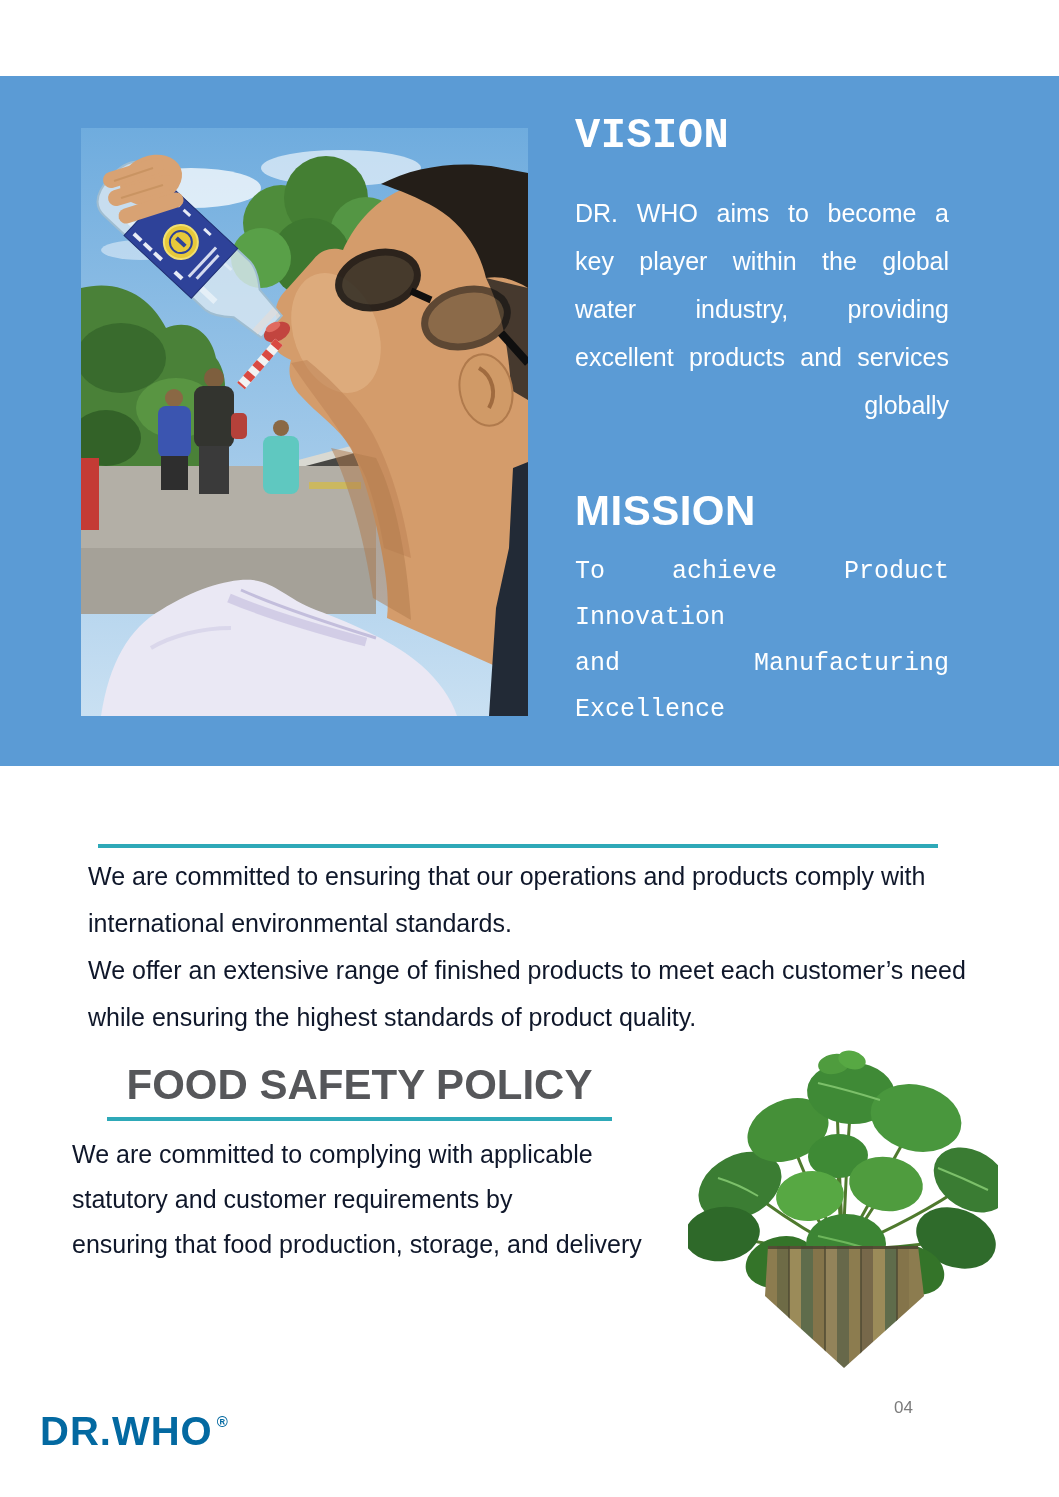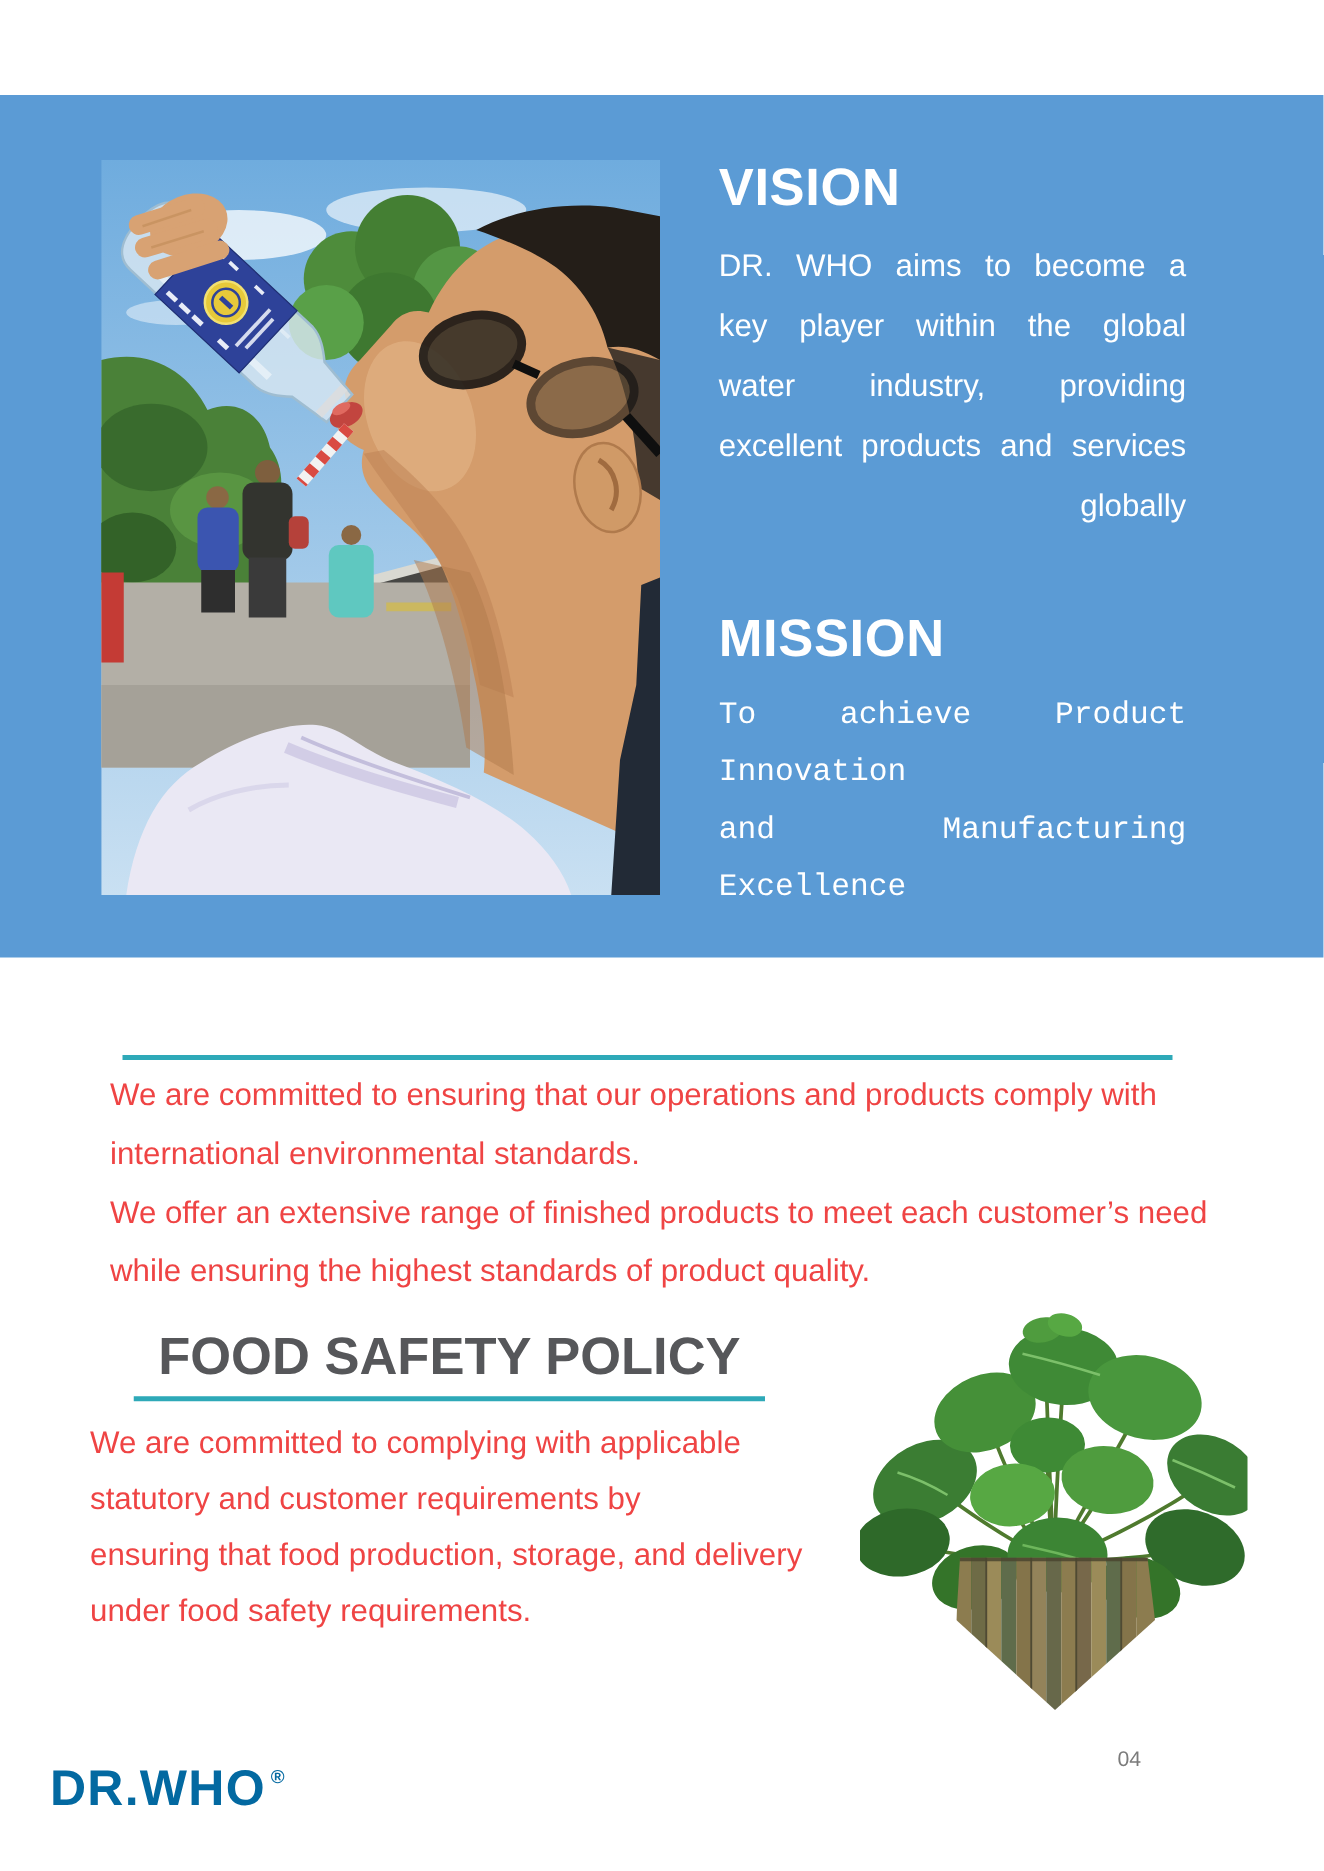--- a/index.html
+++ b/index.html
@@ -4,38 +4,38 @@
 <style>
   * { margin:0; padding:0; box-sizing:border-box; }
   body { background:#ffffff; font-family:"Liberation Sans", sans-serif; }
   .page { position:relative; width:1059px; height:1497px; background:#ffffff; overflow:hidden; }
 
   
   .hero { position:absolute; left:0; top:76px; width:1059px; height:690px; background:#5B9BD5; }
   .photo { position:absolute; left:81px; top:52px; width:447px; height:588px; display:block; }
 
   .hero-title { position:absolute; left:575px; color:#ffffff; font-size:42px; font-weight:bold; line-height:46px; letter-spacing:0.5px; }
-  .vision-title { top:51px; }
+  .vision-title { top:37px;font-family:Liberation Mono, monospace; }
   .mission-title { top:412px; }
 
   .hero-body { position:absolute; left:575px; width:374px; color:#ffffff; font-size:25px; line-height:48px; }
   .vision-body { top:113px; }
   .mission-body { top:473px; line-height:46px;font-family:Liberation Mono, monospace; }
   .jline { text-align:justify; text-align-last:justify; }
   .lline { text-align:right; }
 
   
   .sec-head { position:absolute; color:#56575A; font-weight:bold; font-size:42px; line-height:46px; text-align:center; }
   .csr-head { left:98px; top:788px; width:840px; }
   .fsp-head { left:107px; top:1062px; width:505px; }
   .rule { position:absolute; height:4px; background:#2EA9B8; }
   .csr-rule { left:98px; top:844px; width:840px; }
   .fsp-rule { left:107px; top:1117px; width:505px; }
 
-  .body-par { position:absolute; color:#ef4444; font-size:25px; }
+  .body-par { position:absolute; color:#0f172a; font-size:25px; }
   .csr-par { left:88px; top:853px; width:935px; line-height:47px; }
   .fsp-par { left:72px; top:1132px; width:640px; line-height:45px; }
 
   .plant { position:absolute; left:688px; top:1038px; width:310px; height:335px; display:block; }
 
   .page-num { position:absolute; left:894px; top:1398px; font-size:17px; color:#7B7B7B; }
 
   .logo { position:absolute; left:40px; top:1411px; color:#0369a1; font-size:40px; font-weight:bold; letter-spacing:1px; line-height:40px; }
   .logo .reg { display:inline-block; font-size:15px; font-weight:bold; position:relative; top:-18px; margin-left:4px; }
 </style>
@@ -176,21 +176,20 @@
     <div>We offer an extensive range of finished products to meet each customer’s need</div>
     <div>while ensuring the highest standards of product quality.</div>
   </div>
 
   <div class="sec-head fsp-head">FOOD SAFETY POLICY</div>
   <div class="rule fsp-rule"></div>
   <div class="body-par fsp-par">
     <div>We are committed to complying with applicable</div>
     <div>statutory and customer requirements by</div>
     <div>ensuring that food production, storage, and delivery</div>
-    <div>under food safety requirements.</div>
   </div>
 
   <svg class="plant" viewBox="0 0 310 335" role="img">
     <defs>
       <clipPath id="potClip">
         <polygon points="80,208 230,208 236,258 156,330 77,258"></polygon>
       </clipPath>
     </defs>
 
     <g stroke="#4F7A2E" stroke-width="3" fill="none">

